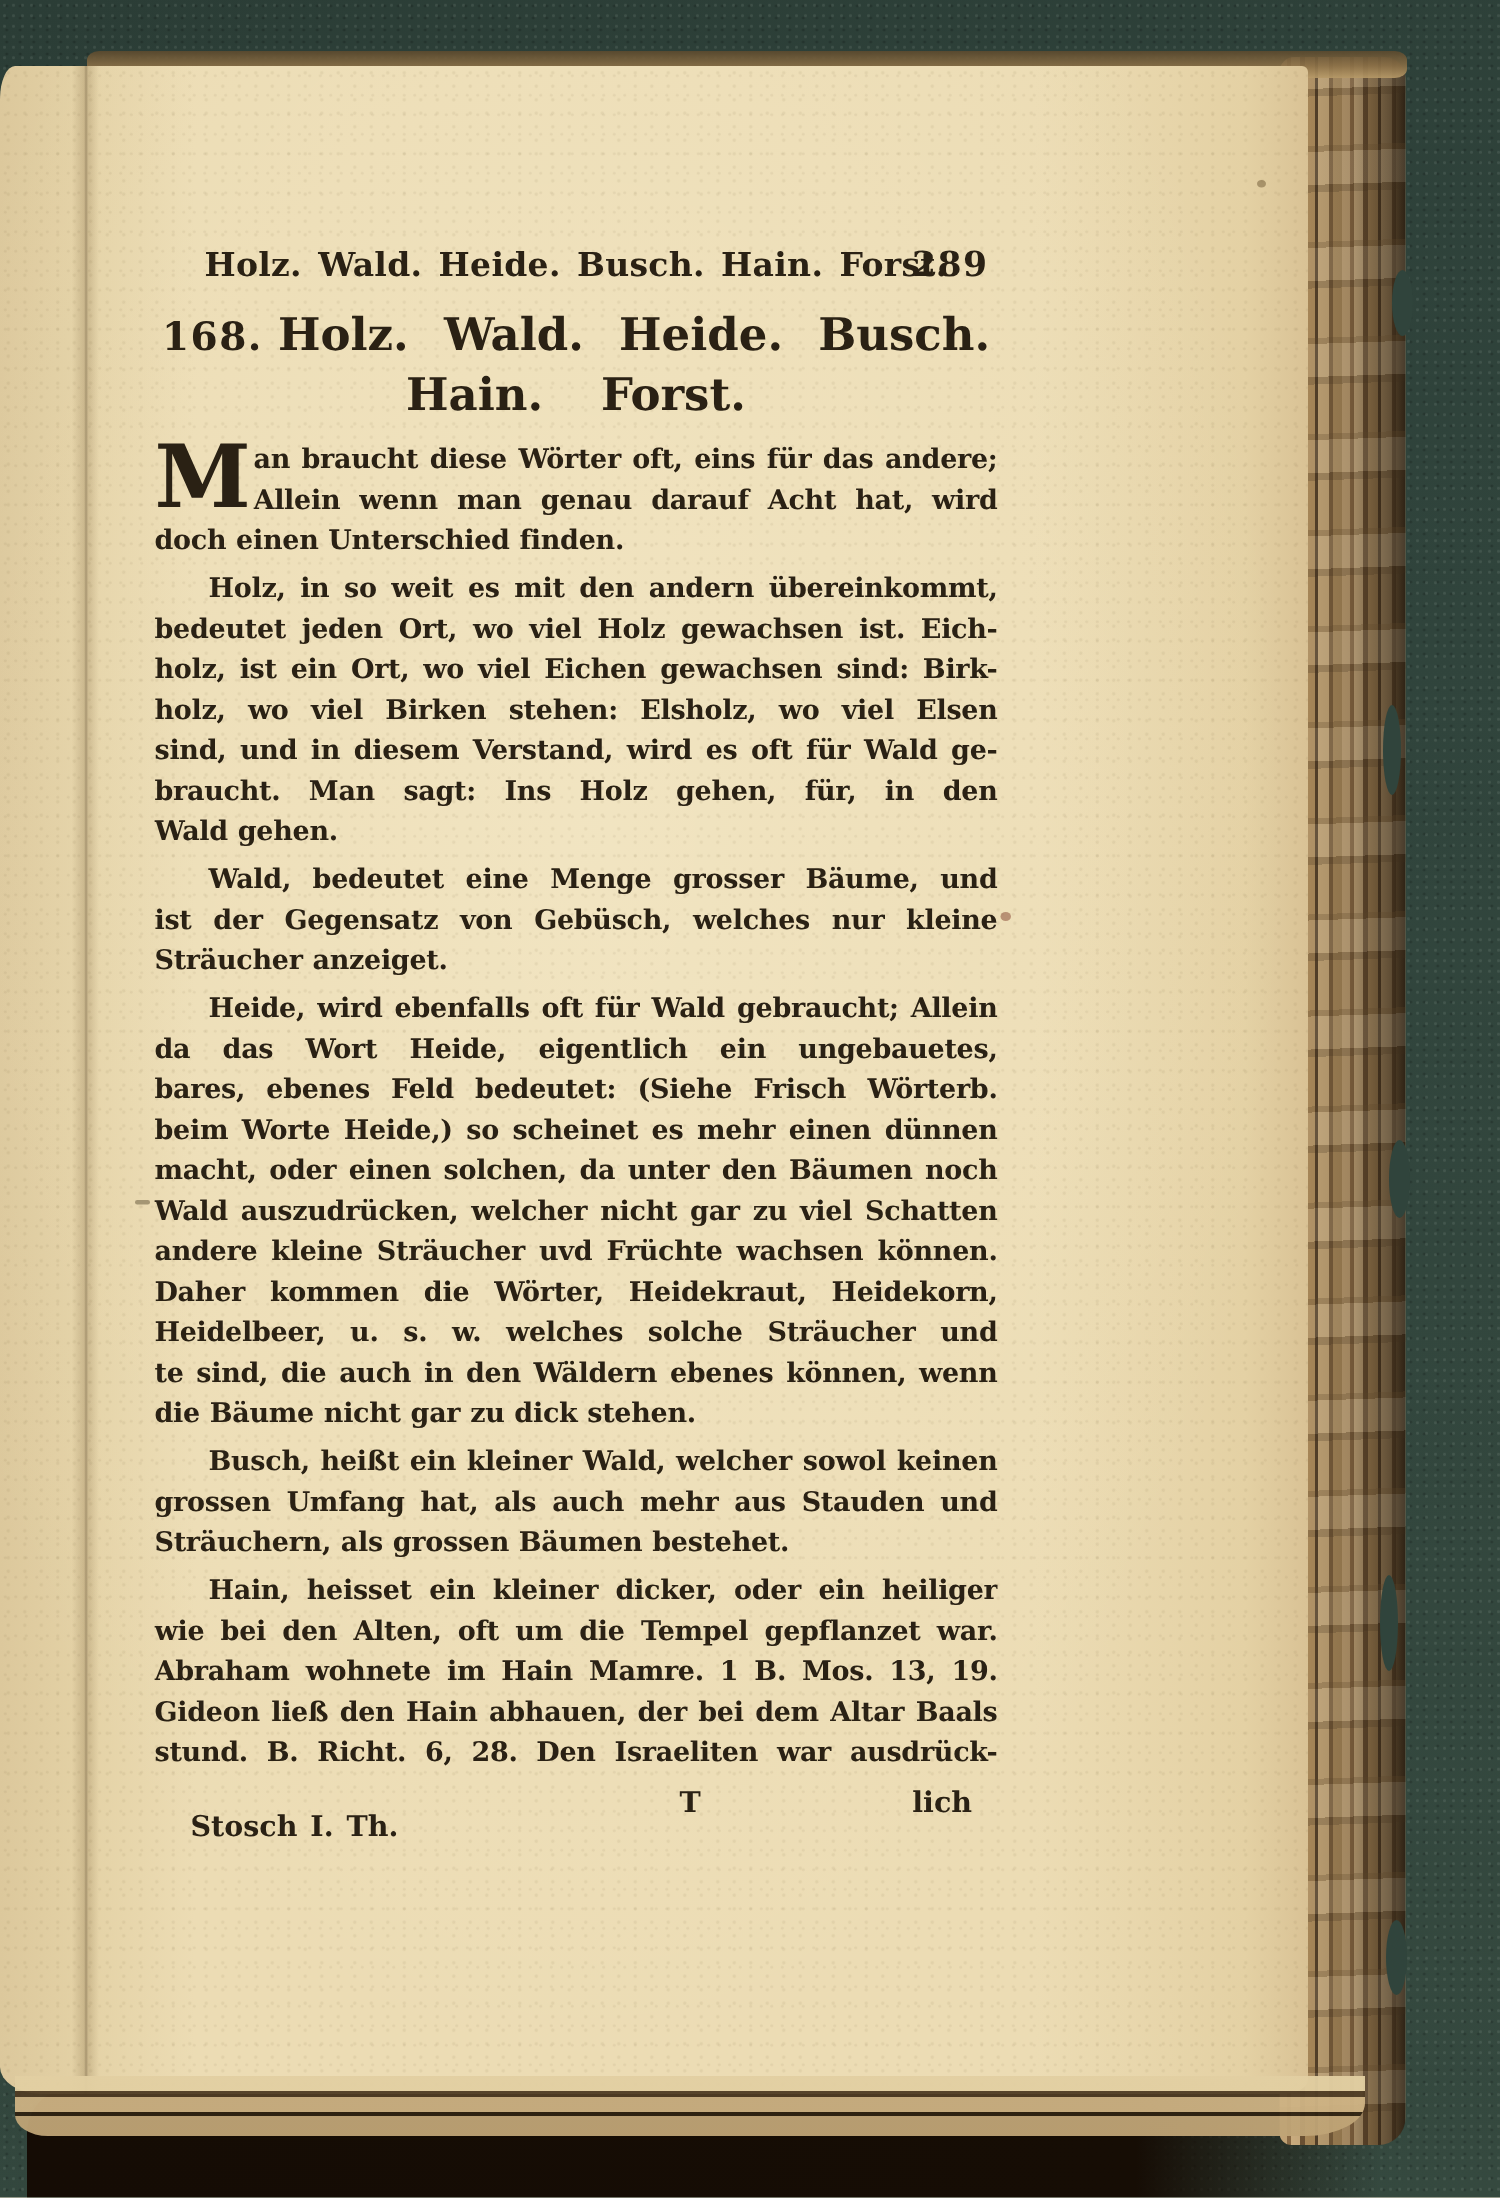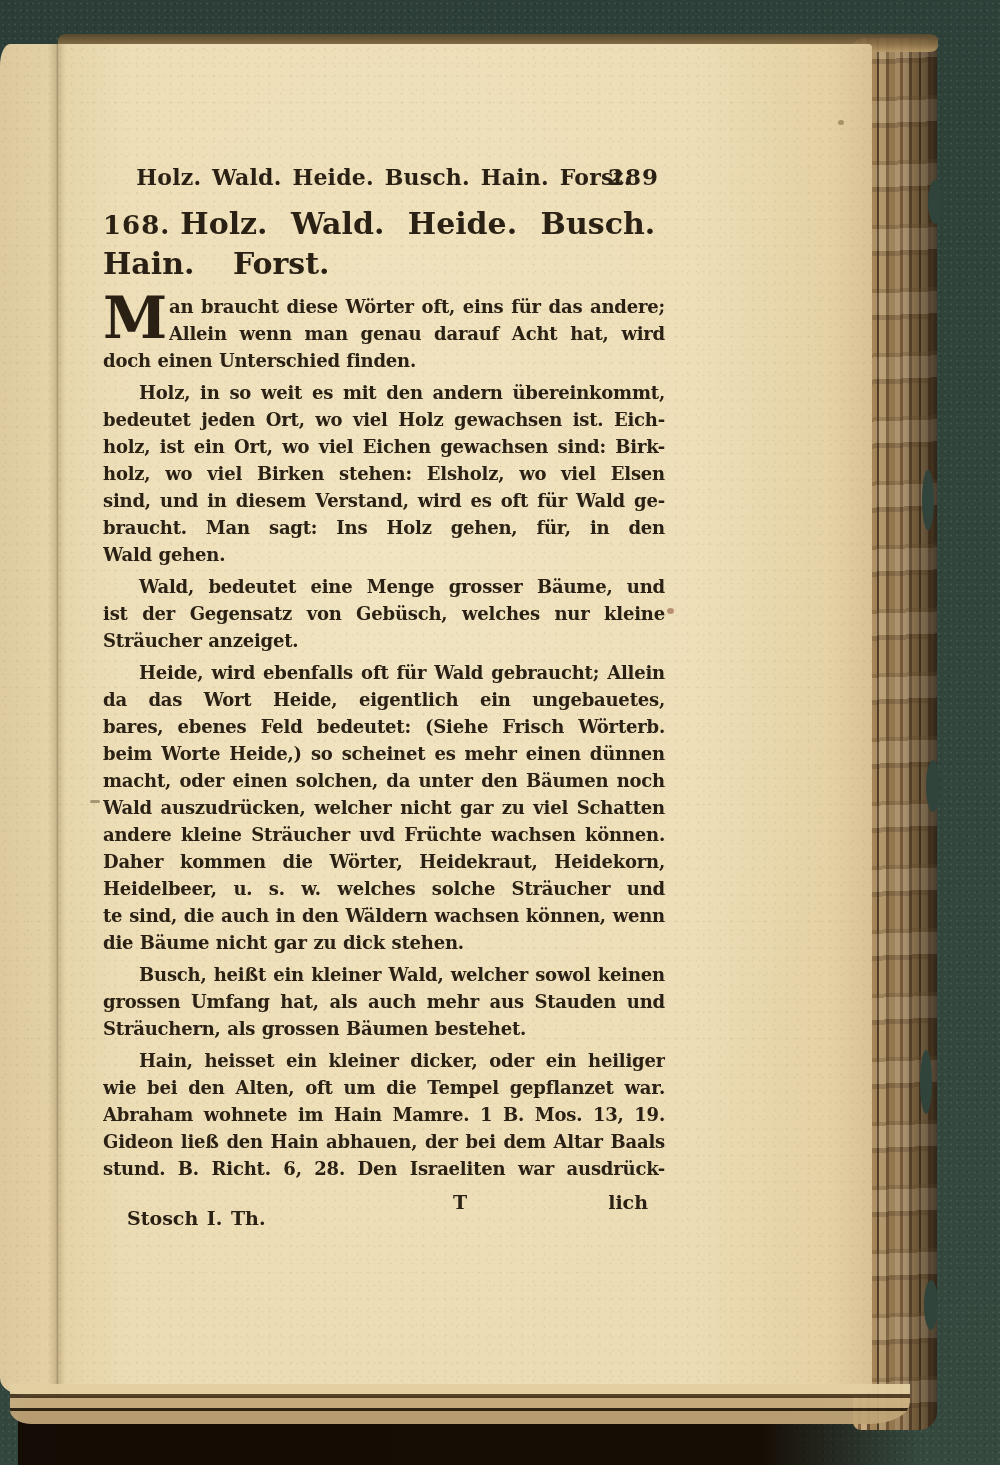--- a/index.html
+++ b/index.html
@@ -95,21 +95,21 @@
     position:absolute;left:103px;top:162px;width:562px;
     color:#2a2114;font-weight:700;
   }
   .running-head{
     position:relative;text-align:center;font-size:22px;line-height:30px;
     word-spacing:3px;letter-spacing:0.2px;height:30px;
   }
   .running-head .pgnum{
     position:absolute;right:6px;top:0;font-size:23px;letter-spacing:1px;
   }
-  .heading{margin-top:12px;text-align:left;}
+  .heading{margin-top:12px;text-align:center;}
   .heading .h-line1{font-size:30px;line-height:40px;word-spacing:13px;}
   .heading .h-num{font-size:26px;margin-right:10px;letter-spacing:1px;}
   .heading .h-line2{font-size:30px;line-height:38px;word-spacing:28px;}
   .body-copy{margin-top:10px;}
   .para{margin:0 0 5px 0;}
   .line{
     height:27px;line-height:27px;font-size:18px;
     letter-spacing:-0.2px;word-spacing:0.5px;
     text-align:justify;overflow:hidden;
   }
@@ -199,21 +199,21 @@
       <div class="para">
         <div class="line indent">Heide, wird ebenfalls oft für Wald gebraucht; Allein</div>
         <div class="line">da das Wort Heide, eigentlich ein ungebauetes, unfrucht-</div>
         <div class="line">bares, ebenes Feld bedeutet: (Siehe Frisch Wörterb.</div>
         <div class="line">beim Worte Heide,) so scheinet es mehr einen dünnen</div>
         <div class="line">macht, oder einen solchen, da unter den Bäumen noch</div>
         <div class="line">Wald auszudrücken, welcher nicht gar zu viel Schatten</div>
         <div class="line">andere kleine Sträucher uvd Früchte wachsen können.</div>
         <div class="line">Daher kommen die Wörter, Heidekraut, Heidekorn,</div>
         <div class="line">Heidelbeer, u. s. w. welches solche Sträucher und Früch-</div>
-        <div class="line">te sind, die auch in den Wäldern wachsen können, wenn</div>
+        <div class="line">te sind, die auch in den Wäldern ebenes können, wenn</div>
         <div class="line last">die Bäume nicht gar zu dick stehen.</div>
       </div>
 
       <div class="para">
         <div class="line indent">Busch, heißt ein kleiner Wald, welcher sowol keinen</div>
         <div class="line">grossen Umfang hat, als auch mehr aus Stauden und</div>
         <div class="line last">Sträuchern, als grossen Bäumen bestehet.</div>
       </div>
 
       <div class="para">

